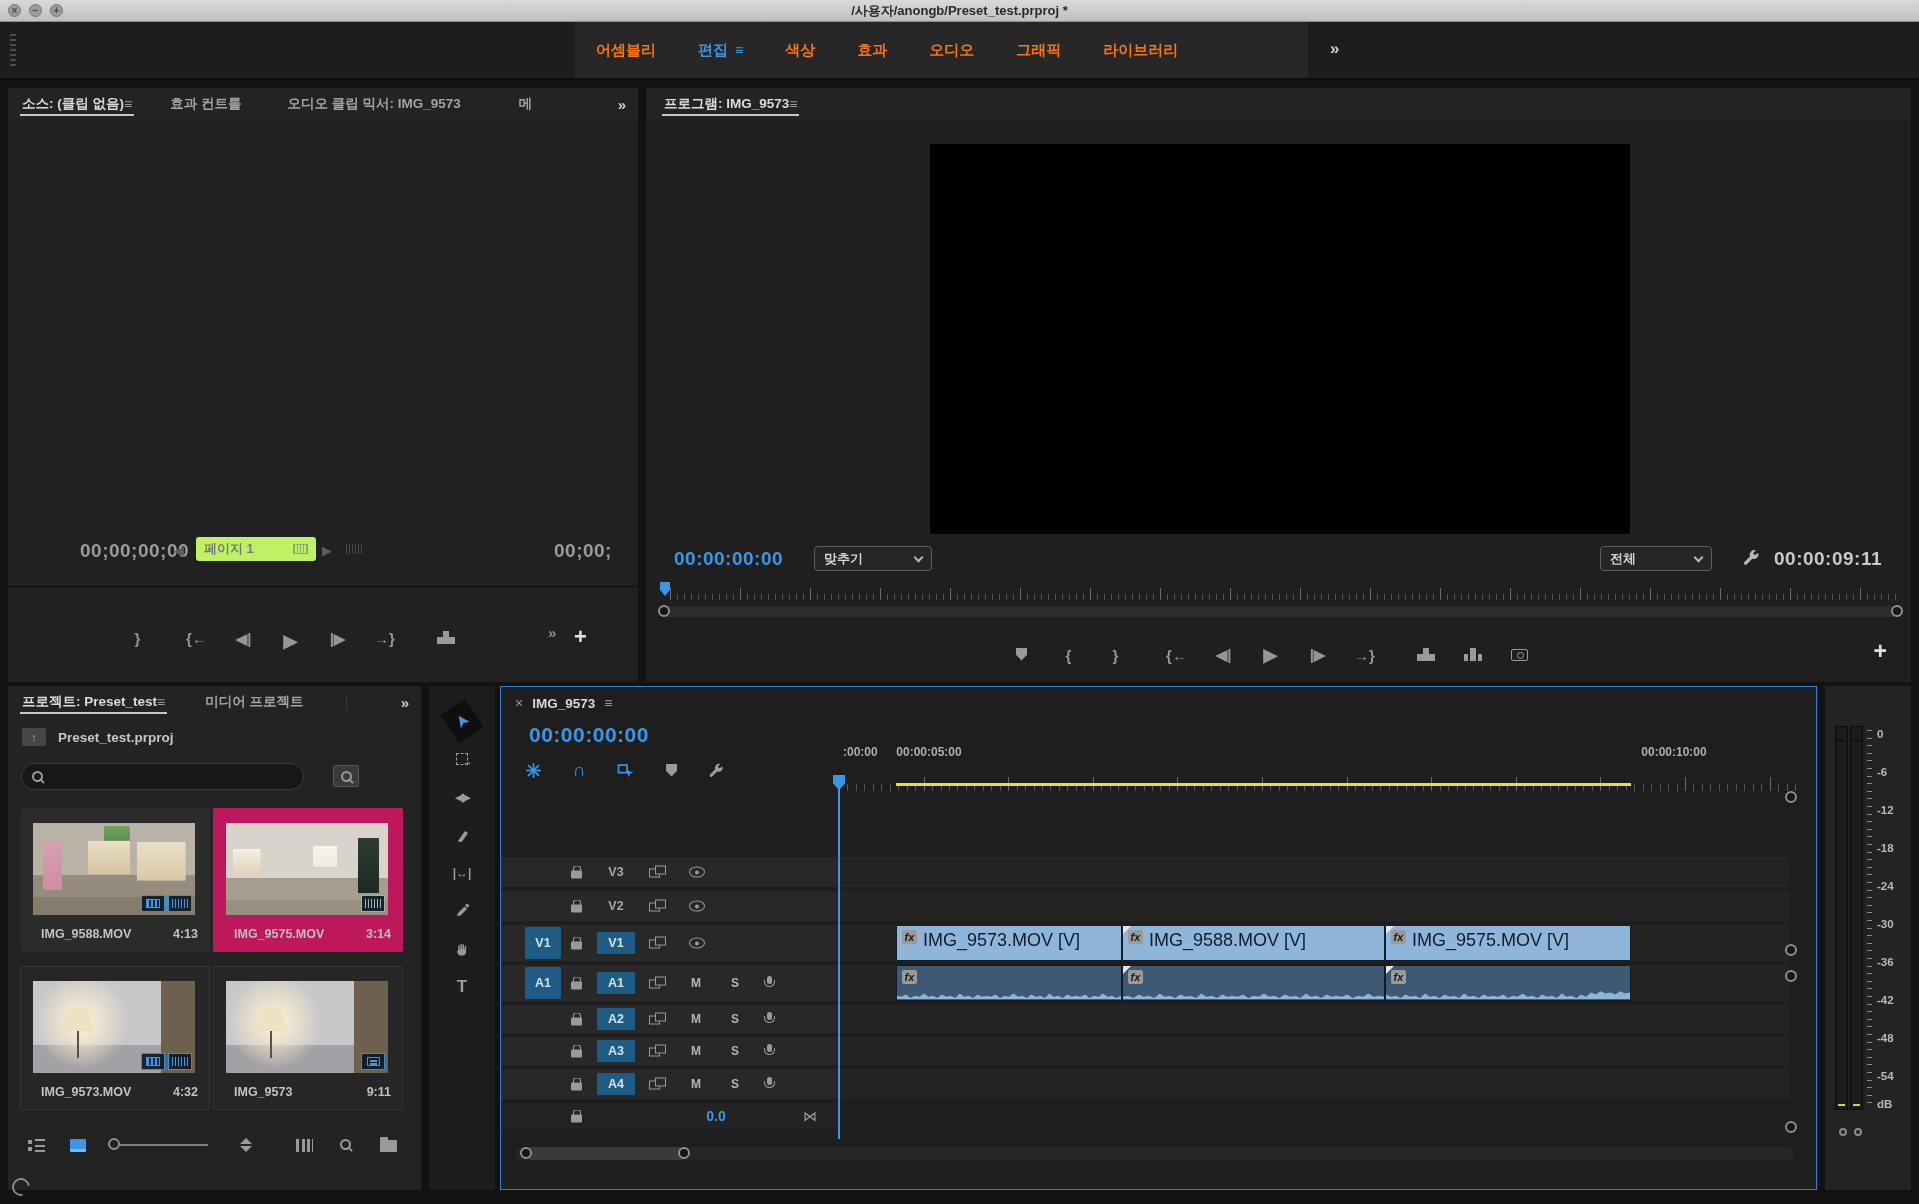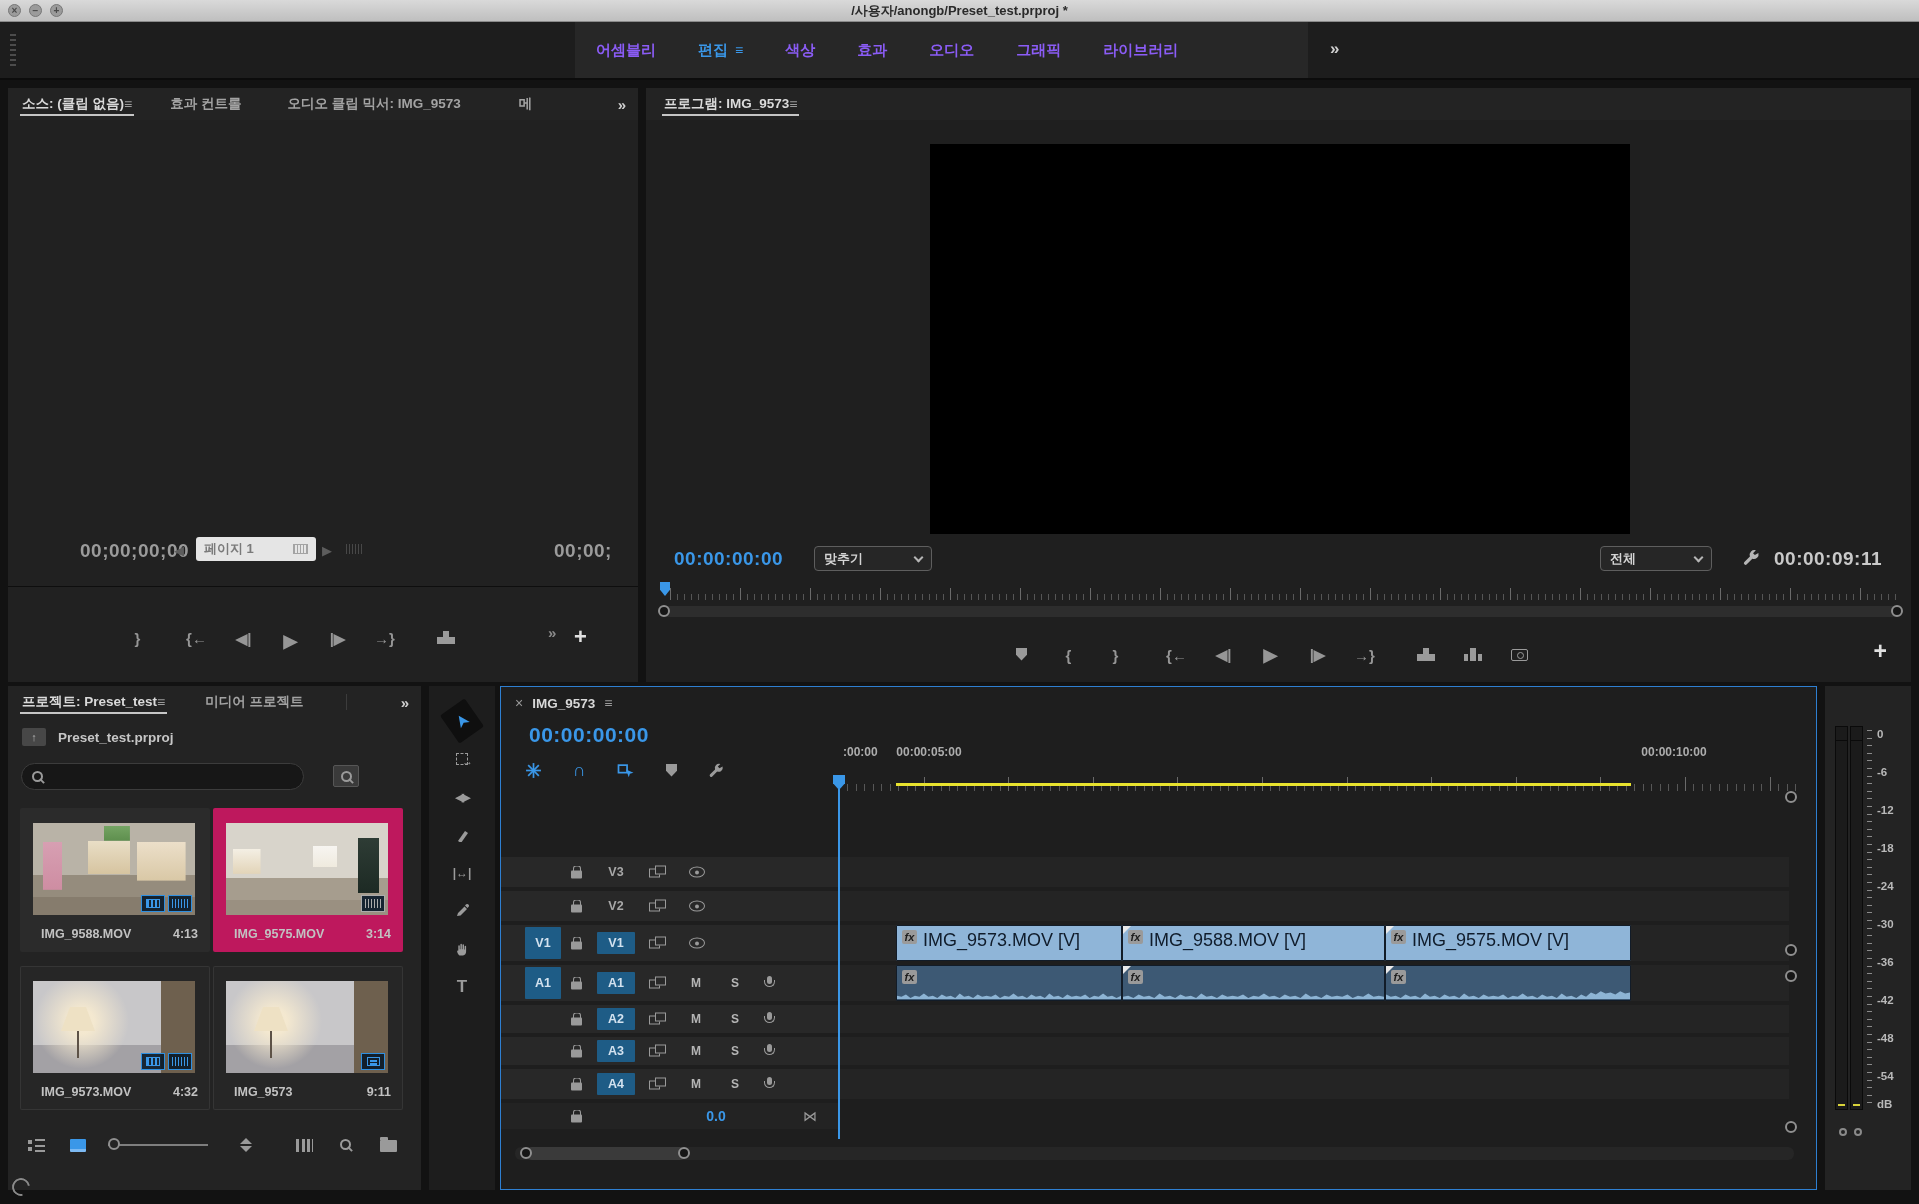--- a/index.html
+++ b/index.html
@@ -17,21 +17,21 @@
   .lights{position:absolute;left:8px;top:4px;display:flex;gap:8px}
   .light{width:13px;height:13px;border-radius:50%;background:#9b9b9b;border:1px solid #777;
     color:#4a4a4a;font-size:10px;line-height:11px;text-align:center;font-weight:700}
 
   
   .wsbar{position:absolute;left:0;top:22px;width:1919px;height:58px;background:#1d1d1d;border-bottom:2px solid #0c0c0c}
   .wsbar .mid{position:absolute;left:575px;top:0;width:733px;height:100%;background:#272727}
   .ws-dots{position:absolute;left:10px;top:12px;width:6px;height:34px;
     background:repeating-linear-gradient(180deg,#4c4c4c 0 2px,transparent 2px 5px)}
   .wstabs{position:absolute;left:575px;top:0;height:100%;display:flex;align-items:center}
-  .wstab{padding:0 21px;font-size:15px;font-weight:700;color:#8b5cf6;display:flex;gap:7px;align-items:center}
+  .wstab{padding:0 21px;font-size:15px;font-weight:700;color:#f97316;display:flex;gap:7px;align-items:center}
   .wstab.active{color:#3a97e8}
   .ws-ovf{position:absolute;left:1330px;top:17px;color:#cfcfcf;font-size:17px;font-weight:700}
 
   
   .phead{position:absolute;left:0;top:0;right:0;height:32px;display:flex;align-items:center;background:#232323}
   .ptab{position:relative;height:100%;display:flex;align-items:center;padding:0 12px;
     font-size:13.5px;font-weight:700;color:#a3a3a3;white-space:nowrap}
   .ptab.active{color:#dadada}
   .ptab.active::after{content:"";position:absolute;left:10px;right:10px;bottom:4px;height:2px;background:#c6c6c6}
   .menu-ic{color:#9a9a9a;font-size:14px;font-weight:400}
@@ -221,21 +221,21 @@
       </span>
       <span class="ptab" style="margin-left:14px">효과 컨트롤</span>
       <span class="ptab" style="margin-left:22px">오디오 클립 믹서: IMG_9573</span>
       <span class="ptab" style="margin-left:34px;max-width:32px;overflow:hidden">메</span>
       <span class="ovf" style="position:absolute;right:12px">»</span>
     </div>
     <div class="mon-body">
 
       <span class="tc gray abs" style="left:72px;top:420px;font-size:19px">00;00;00;00</span>
       <span class="abs" style="left:166px;top:423px;color:#5d5d5d;font-size:13px">◀</span>
-      <div class="abs" style="left:188px;top:417px;width:120px;height:24px;background:#e5e5e5;border-radius:3px;display:flex;align-items:center;padding:0 8px;gap:8px">
+      <div class="abs" style="left:188px;top:417px;width:120px;height:24px;background:#bef264;border-radius:3px;display:flex;align-items:center;padding:0 8px;gap:8px">
         <span style="color:#7a7a7a;font-size:13px;font-weight:700">페이지 1</span>
         <span class="filmstrip" style="margin-left:auto;opacity:.55"></span>
       </div>
       <span class="abs" style="left:314px;top:423px;color:#5d5d5d;font-size:13px">▶</span>
       <span class="waveic abs" style="left:338px;top:424px;opacity:.5"></span>
       <span class="tc gray abs" style="left:546px;top:420px;font-size:19px;width:90px;overflow:hidden">00;00;</span>
 
       <div class="abs" style="left:0;right:0;top:466px;height:1px;background:#0e0e0e"></div>
 
       <div class="abs" style="left:106px;top:510px;display:flex">

